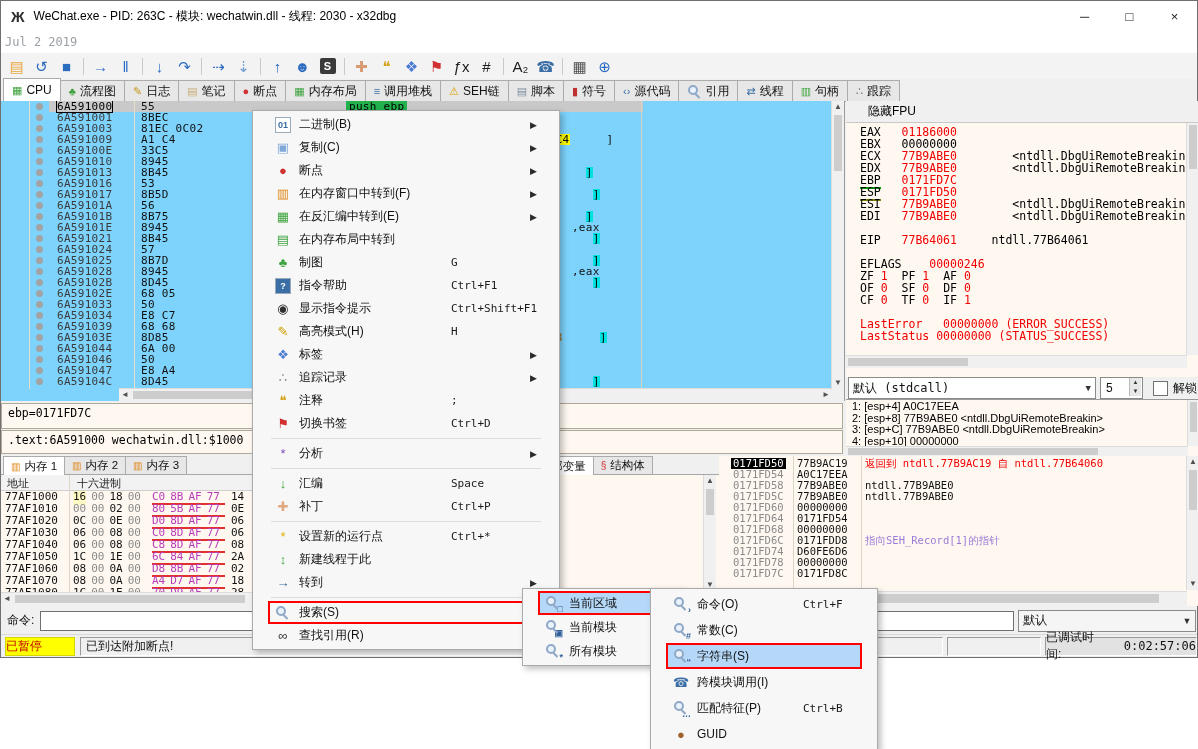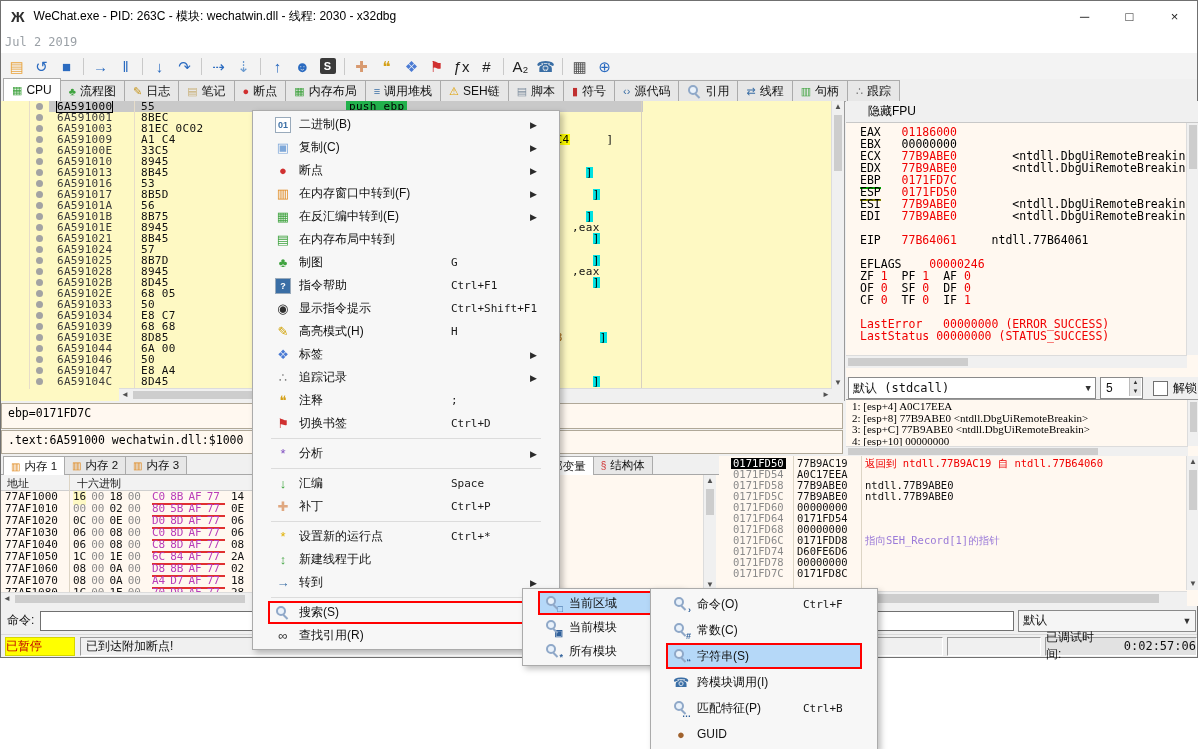--- a/index.html
+++ b/index.html
@@ -29,21 +29,21 @@
   .tbtn .sbox{display:inline-flex;align-items:center;justify-content:center;width:16px;height:16px;background:#3a3a3a;color:#fff;font-size:11px;font-weight:bold;border-radius:2px;}
   .tsep{width:1px;height:17px;background:#c9c9c9;margin:0 4px;}
 
   
   .tabbar{position:absolute;left:0;top:78px;right:0;height:22px;background:#f0f0f0;display:flex;align-items:flex-end;padding-left:2px;border-bottom:1px solid #a8a8a8;}
   .tab{height:20px;display:flex;align-items:center;padding:0 8px;font-size:12px;background:#e7e7e7;border:1px solid #ababab;border-bottom:none;margin-right:-1px;white-space:nowrap;}
   .tab .tg{margin-right:4px;font-size:11px;}
   .tab.active{background:#ffffff;height:22px;margin-bottom:-1px;border-bottom:1px solid #fff;}
 
   
-  #disasm{position:absolute;left:0;top:100px;width:843px;height:300px;background:#fef9c3;border-right:1px solid #9a9a9a;overflow:hidden;}
+  #disasm{position:absolute;left:0;top:100px;width:843px;height:300px;background:#7dd3fc;border-right:1px solid #9a9a9a;overflow:hidden;}
   #dz-rows{position:absolute;left:0;top:0;right:0;height:288px;}
   .drow{position:relative;height:11px;font-family:"DejaVu Sans Mono",monospace;font-size:11px;line-height:11px;letter-spacing:0.3px;white-space:pre;}
   .drow.sel{background:linear-gradient(90deg,rgba(0,0,0,0) 0 48px,#c9c9c9 48px 642px,rgba(0,0,0,0) 642px);}
   .dot{position:absolute;left:35px;top:2px;width:7px;height:7px;border-radius:50%;background:#a3a3a3;}
   .daddr{position:absolute;left:56px;color:#3a3a3a;}
   .drow.sel .daddr{outline:1px solid #000;color:#000;}
   .dbytes{position:absolute;left:140px;color:#101010;}
   .dinstr{position:absolute;left:345px;background:#22b14c;color:#000;padding:0 3px;}
   .frag{position:absolute;left:527px;top:0;display:flex;gap:37px;}
   .fy{background:#ffff00;color:#000;}
@@ -78,21 +78,21 @@
   .combo .carr{margin-left:auto;font-size:9px;color:#333;padding-left:6px;}
   #conv-combo{width:238px;margin-left:2px;font-family:"DejaVu Sans Mono",monospace;}
   .spinner{width:36px;height:20px;background:#fff;border:1px solid #8a8a8a;margin-left:4px;display:flex;align-items:center;position:relative;padding-left:5px;}
   .spin-btns{position:absolute;right:1px;top:0;width:12px;height:18px;display:flex;flex-direction:column;}
   .spin-btns span{flex:1;font-size:6px;line-height:9px;text-align:center;color:#333;background:#e8e8e8;border-left:1px solid #bbb;}
   .chk{width:13px;height:13px;background:#fff;border:1px solid #707070;margin-left:10px;}
   .chk-label{margin-left:5px;}
 
   
   #args{position:absolute;left:845px;top:398px;width:353px;height:57px;background:#fff8f0;border-top:1px solid #9a9a9a;overflow:hidden;}
-  #args-lines{position:absolute;left:6px;top:1px;font-family:Liberation Serif, serif;font-size:11px;line-height:11.5px;white-space:pre;color:#000;}
+  #args-lines{position:absolute;left:6px;top:1px;font-family:Liberation Sans, sans-serif;font-size:11px;line-height:11.5px;white-space:pre;color:#000;}
   #args-vscroll{right:0;top:0;width:11px;height:46px;}
   #args-hscroll{left:0;bottom:0;height:10px;right:11px;}
 
   
   .infobox{position:absolute;left:0;width:842px;background:#fff8f0;border:1px solid #b0a898;font-family:"DejaVu Sans Mono",monospace;font-size:11.5px;color:#000;display:flex;align-items:flex-start;padding:2px 6px;box-sizing:border-box;}
   #info1{top:402px;height:26px;}
   #info2{top:429px;height:24px;}
 
   
   .ptab{height:17px;display:flex;align-items:center;padding:0 7px;font-size:11.5px;background:#e7e7e7;border:1px solid #ababab;border-bottom:none;margin-right:-1px;white-space:nowrap;}

